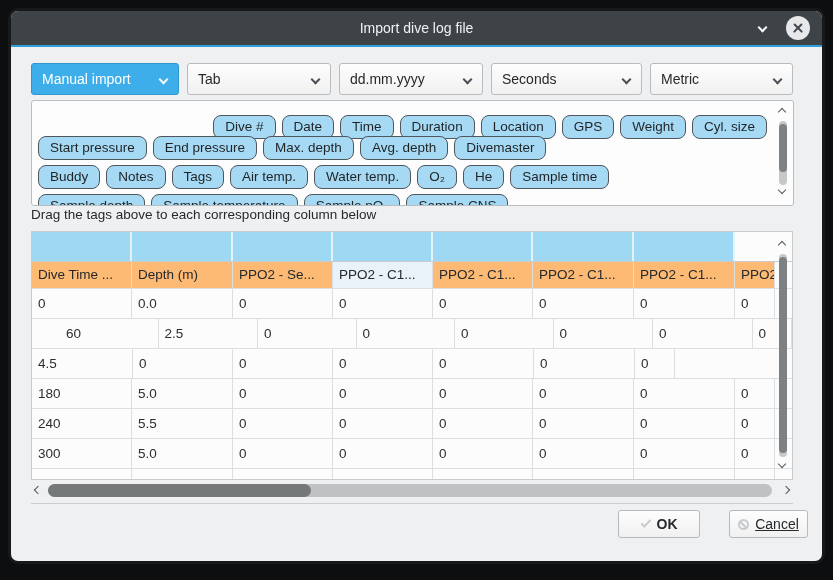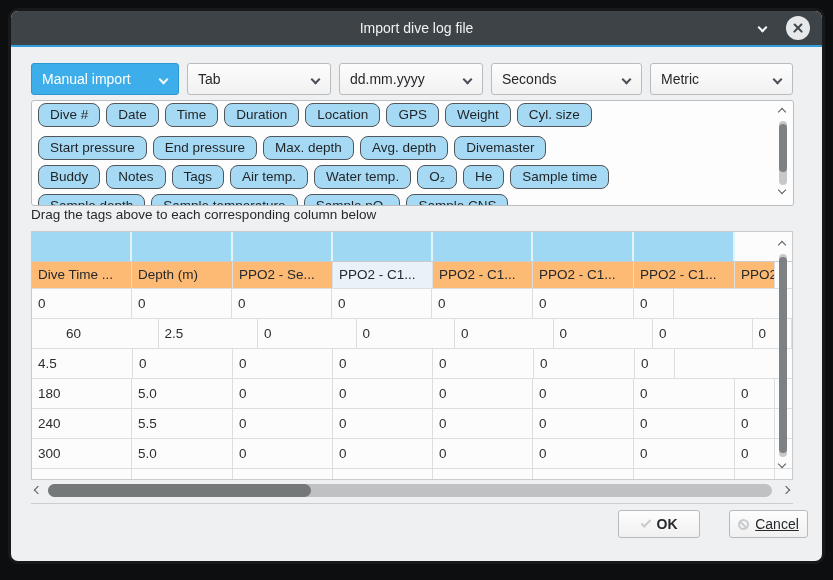--- a/index.html
+++ b/index.html
@@ -134,21 +134,21 @@
       </div>
     </div>
 
   <div class="tagbox">
     <div class="vscroll" style="top:0; bottom:0; right:3px;">
       <span class="chv sm gray up arr" style="top:8px;"></span>
       <div class="vtrack" style="top:20px; bottom:20px;"></div>
       <div class="vthumb" style="top:23px; height:48px;"></div>
       <span class="chv sm gray arr" style="bottom:12px;"></span>
     </div>
-  <div class="tagrow" style="top: 2px;">
+  <div class="tagrow" style="top: 14px; justify-content: flex-end;">
         <div class="tag">Dive #</div>
         <div class="tag">Date</div>
         <div class="tag">Time</div>
         <div class="tag">Duration</div>
         <div class="tag">Location</div>
         <div class="tag">GPS</div>
         <div class="tag">Weight</div>
         <div class="tag">Cyl. size</div>
       </div>
       <div class="tagrow" style="top: 35px;">
@@ -195,20 +195,21 @@
         <div class="hcell" style="width: 100px;">PPO2 - Se...</div>
         <div class="hcell hl" style="width: 100px;">PPO2 - C1...</div>
         <div class="hcell" style="width: 100px;">PPO2 - C1...</div>
         <div class="hcell" style="width: 101px;">PPO2 - C1...</div>
         <div class="hcell" style="width: 101px;">PPO2 - C1...</div>
         <div class="hcell" style="width: 40px;">PPO2</div>
       </div>
     <div id="tbody">
         <div class="trow data-row">
           <div class="dcell" style="width: 100px;">0</div>
+          <div class="dcell" style="width: 101px;">0.0</div>
           <div class="dcell" style="width: 100px;">0</div>
           <div class="dcell" style="width: 100px;">0</div>
           <div class="dcell" style="width: 100px;">0</div>
           <div class="dcell" style="width: 101px;">0</div>
           <div class="dcell" style="width: 101px;">0</div>
           <div class="dcell" style="width: 40px;">0</div>
         </div>
         <div class="trow data-row">
           <div class="dcell" style="width: 100px; margin-left: 28px;">60</div>
           <div class="dcell" style="width: 101px;">2.5</div>

